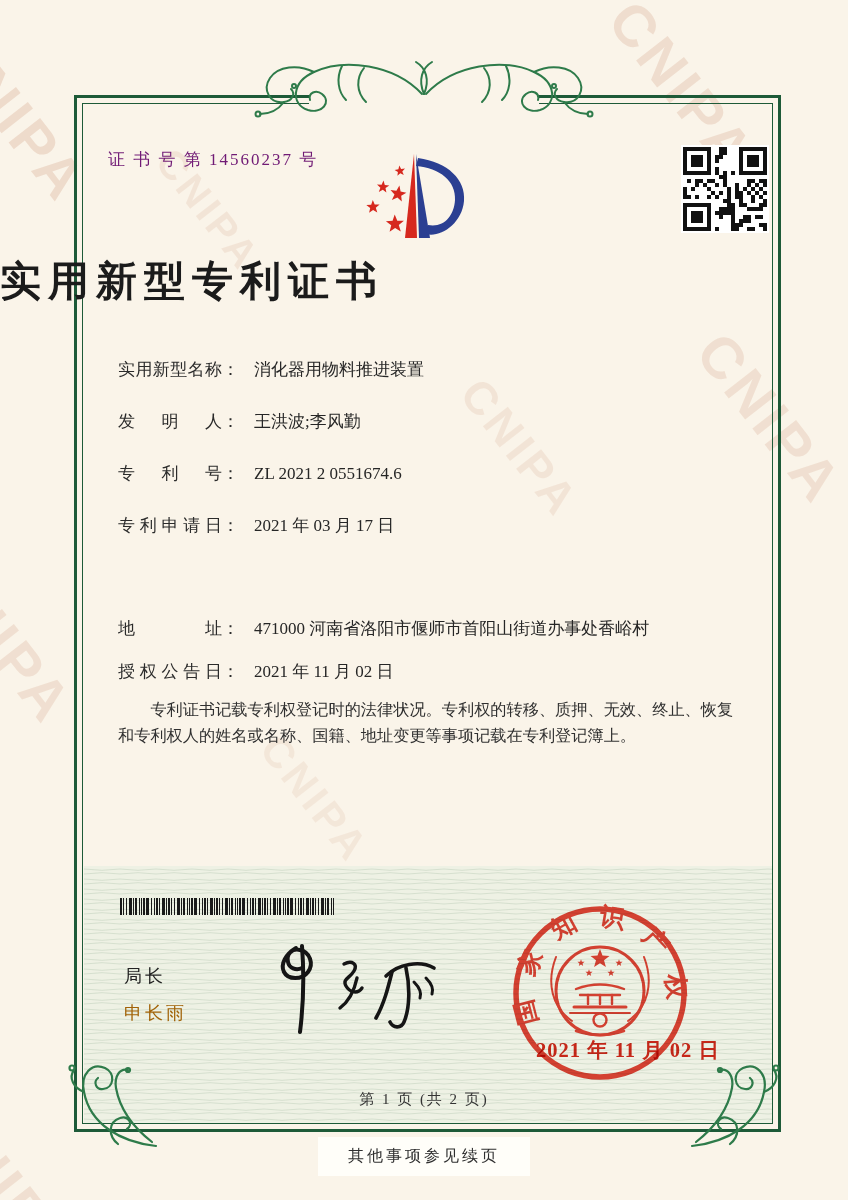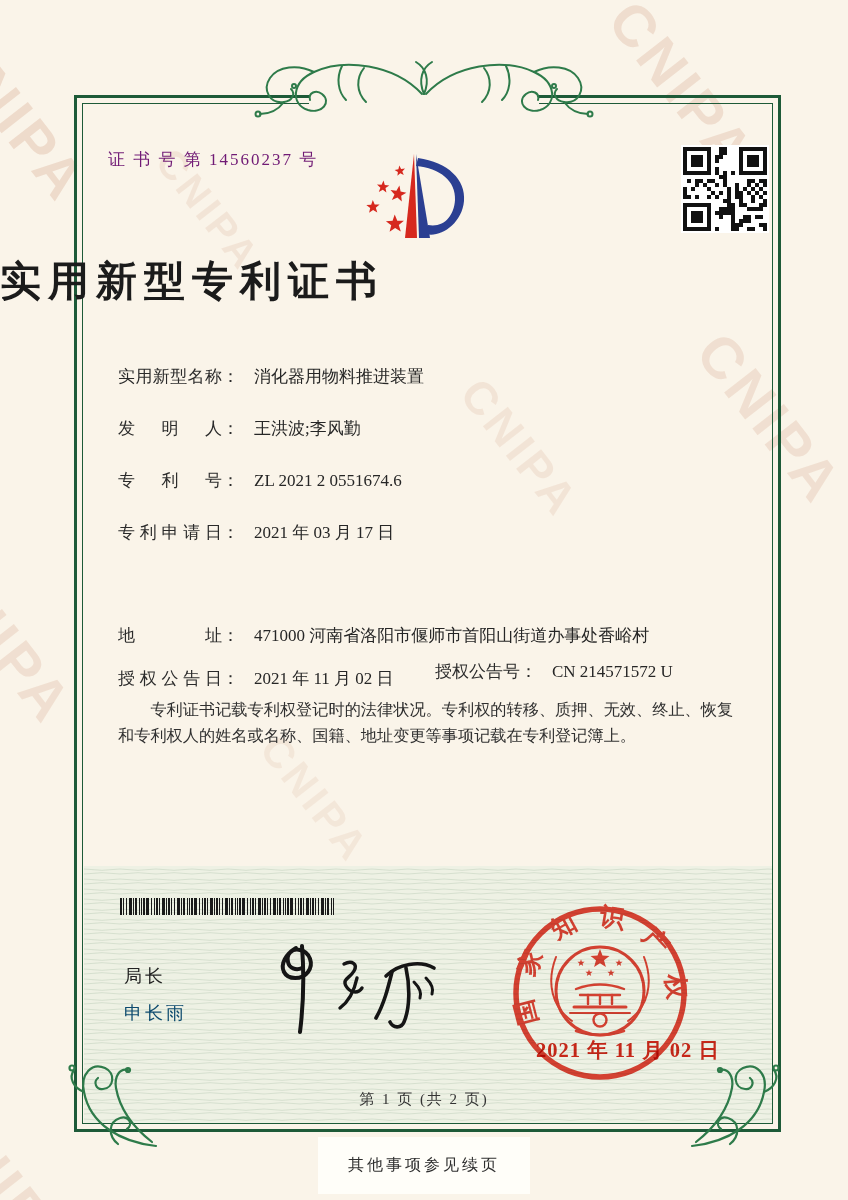--- a/index.html
+++ b/index.html
@@ -27,44 +27,44 @@
 
   .cert-number{position:absolute;left:108px;top:148px;font-size:17px;letter-spacing:2px;color:#701a75;z-index:5;}
 
   .logo{position:absolute;left:360px;top:146px;z-index:5;}
   .qr{position:absolute;left:681px;top:145px;z-index:5;}
 
   .title{position:absolute;left:0;top:254px;width:100%;text-align:left;
          font-size:41px;font-weight:bold;letter-spacing:7px;color:#1b1b1b;z-index:5;}
 
   .frow{position:absolute;left:118px;width:640px;font-size:17px;color:#2b2b2b;z-index:5;white-space:nowrap;}
-  .fl{display:inline-block;width:104px;text-align:justify;text-align-last:justify;vertical-align:bottom;margin-top:7px;}
+  .fl{display:inline-block;width:104px;text-align:justify;text-align-last:justify;vertical-align:bottom;}
   .fv{margin-left:15px;color:#262626;}
   .pair2{position:absolute;left:317px;top:0;white-space:nowrap;}
   .pair2 .fl2{display:inline-block;}
 
   .paras{position:absolute;left:118px;top:698px;width:628px;font-size:16.2px;line-height:25.5px;
          color:#303030;z-index:5;}
   .paras p{margin:0;text-indent:2em;}
 
   .barcode{position:absolute;left:120px;top:898px;z-index:5;}
 
   .signer-title{position:absolute;left:124px;top:964px;font-size:18px;letter-spacing:3px;color:#222;z-index:5;font-family:Liberation Mono, monospace;}
-  .signer-name{position:absolute;left:124px;top:1001px;font-size:18px;letter-spacing:3px;color:#0c4a6e;z-index:5;}
+  .signer-name{position:absolute;left:124px;top:1001px;font-size:18px;letter-spacing:3px;color:#a16207;z-index:5;}
   .signature{position:absolute;left:258px;top:938px;z-index:5;}
 
   .seal{position:absolute;left:510px;top:903px;width:180px;height:180px;z-index:6;
         mix-blend-mode:multiply;opacity:.95;}
   .seal-date{position:absolute;left:536px;top:1036px;font-size:20.5px;font-weight:bold;
              letter-spacing:1px;color:#d52a1c;z-index:7;mix-blend-mode:multiply;}
 
   .page-footer{position:absolute;left:0;top:1090px;width:100%;text-align:center;
                font-size:15px;letter-spacing:2px;color:#333;z-index:5;}
   .note-box{position:absolute;left:50%;transform:translateX(-50%);top:1137px;
-            background:#fffef9;padding:18px 30px;font-size:16px;letter-spacing:3px;
+            background:#fffef9;padding:9px 30px;font-size:16px;letter-spacing:3px;
             color:#2f2f2f;z-index:5;}
 </style>
 </head>
 <body>
 
 <div class="page">
 
   <span class="wm" style="left:-20px;top:18px;font-size:58px;opacity:.20">CNIPA</span>
   <span class="wm" style="left:648px;top:-12px;font-size:58px;opacity:.18">CNIPA</span>
   <span class="wm" style="left:182px;top:140px;font-size:40px;opacity:.12">CNIPA</span>
@@ -317,23 +317,20 @@
     <span class="fl">专利号</span><span>：</span><span class="fv">ZL 2021 2 0551674.6</span>
   </div>
   <div class="frow" style="top:514px">
     <span class="fl">专利申请日</span><span>：</span><span class="fv">2021 年 03 月 17 日</span>
   </div>
   <div class="frow" style="top:617px">
     <span class="fl">地址</span><span>：</span><span class="fv">471000  河南省洛阳市偃师市首阳山街道办事处香峪村</span>
   </div>
   <div class="frow" style="top:660px">
     <span class="fl">授权公告日</span><span>：</span><span class="fv">2021 年 11 月 02 日</span>
-    <span class="pair2">
-      <span class="fl2">授权公告号</span><span>：</span><span class="fv">CN 214571572 U</span>
-    </span>
   </div>
 
   <div class="paras">
     <p>专利证书记载专利权登记时的法律状况。专利权的转移、质押、无效、终止、恢复和专利权人的姓名或名称、国籍、地址变更等事项记载在专利登记簿上。</p>
   </div>
 
   <svg class="barcode" id="barcode-svg" width="218" height="17">
       <rect x="0" y="0" width="2" height="17" fill="#1a1a1a"></rect>
       <rect x="3" y="0" width="1" height="17" fill="#1a1a1a"></rect>
       <rect x="6" y="0" width="1" height="17" fill="#1a1a1a"></rect>

